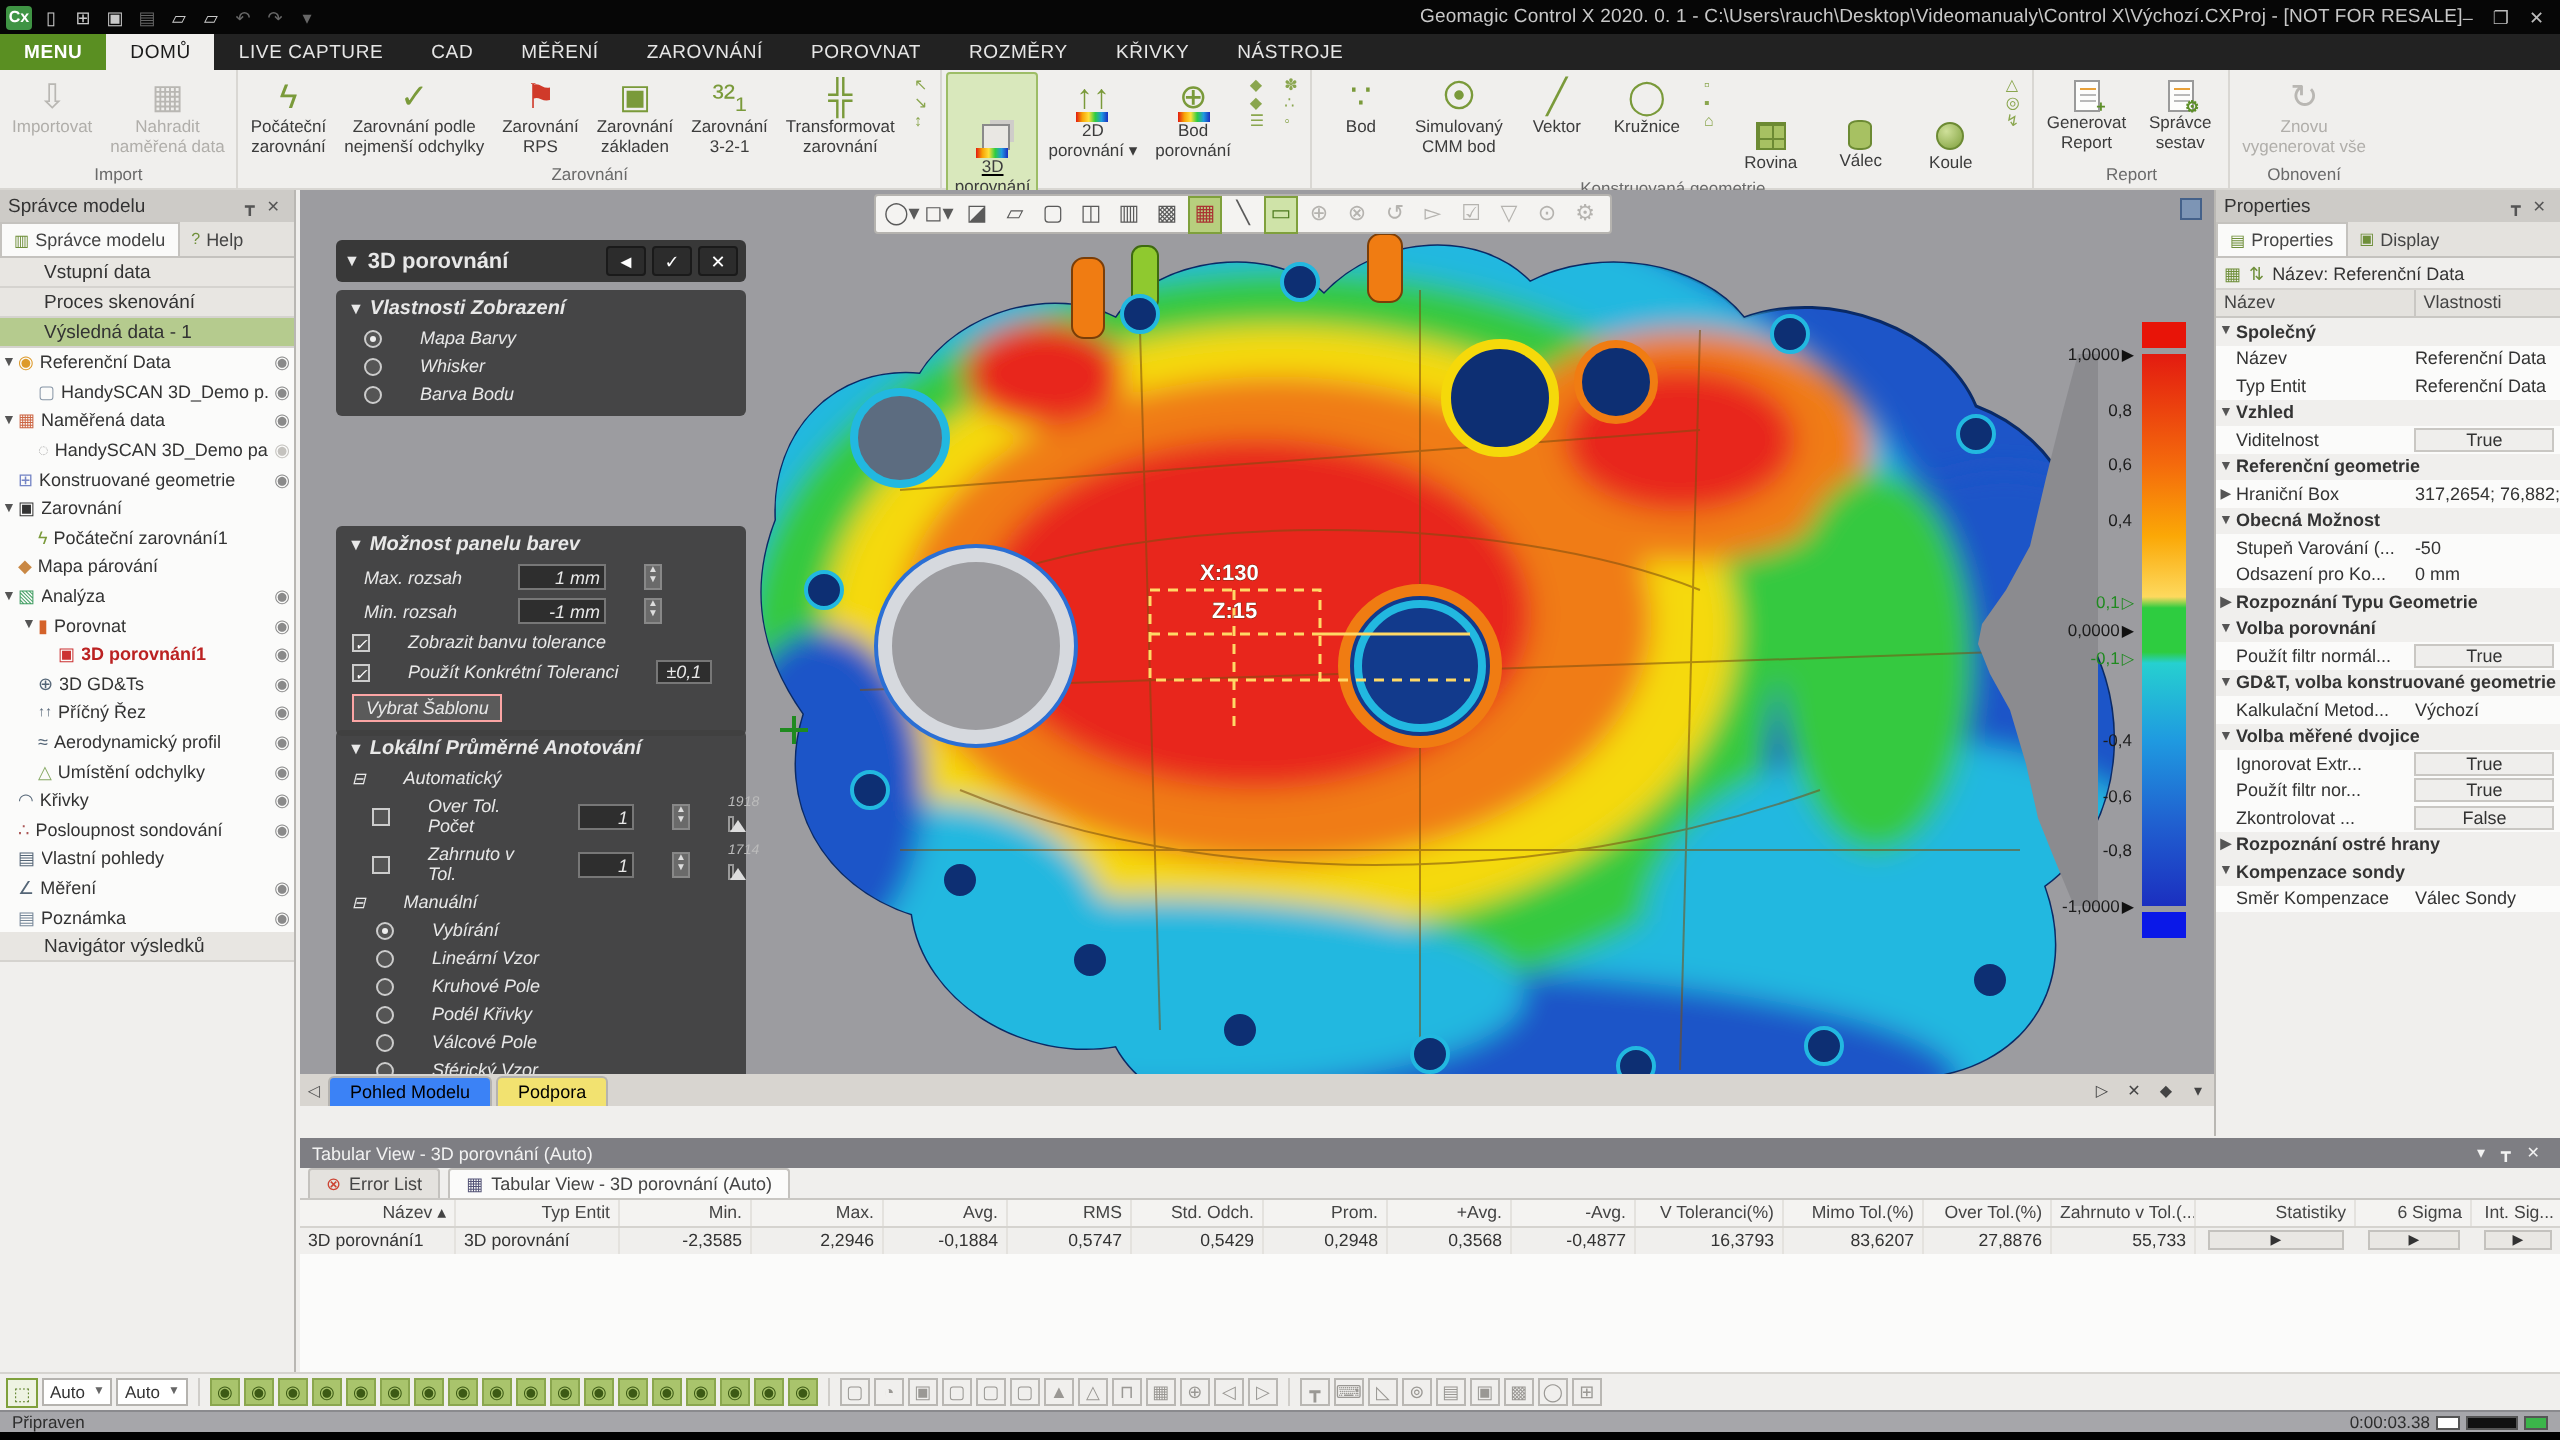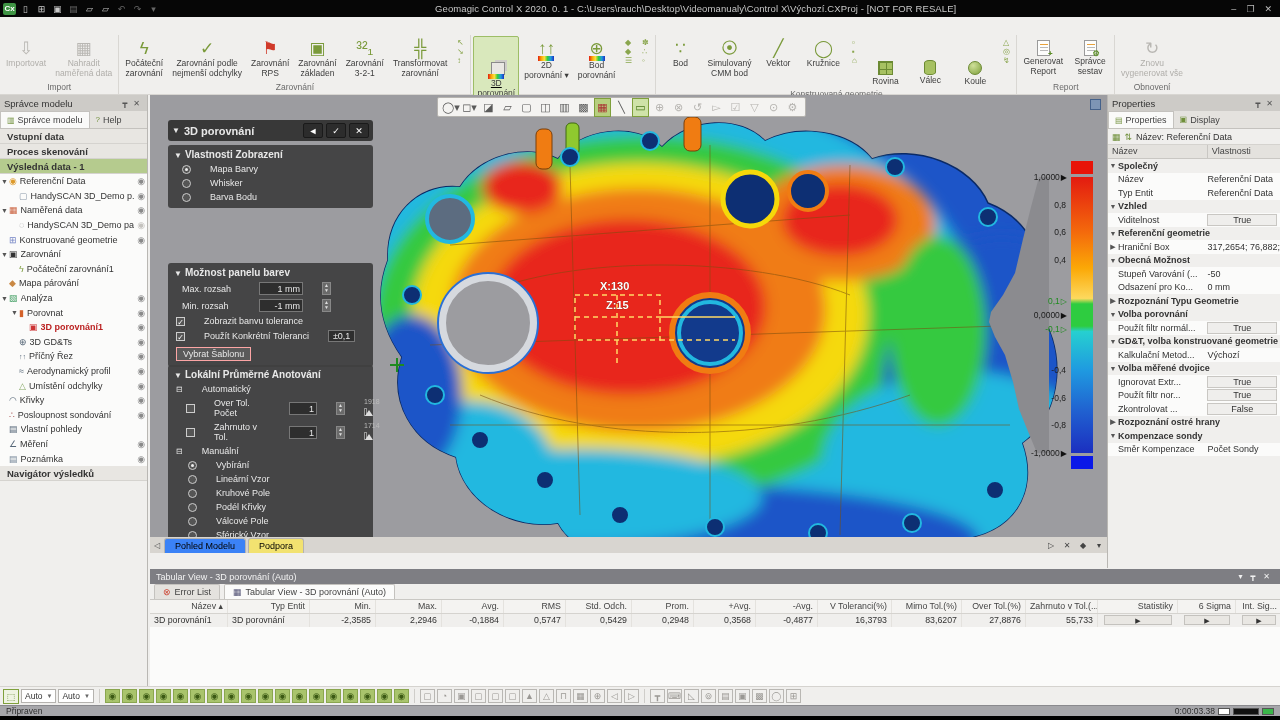--- a/index.html
+++ b/index.html
@@ -8,21 +8,21 @@
   .abs { position:absolute; }
   #stage { position:relative; width:1280px; height:720px; background:#f0efed; }
 
   
   #titlebar { left:0; top:0; width:1280px; height:17px; background:#060606; color:#cfcfcf;
     display:flex; align-items:center; font-size:9.5px; }
   .qat { display:flex; align-items:center; gap:3px; padding-left:3px; }
   .qat .qi { width:13px; height:12px; font-size:9px; line-height:12px; text-align:center; color:#c9c9c9; }
   .qat .logo { background:#3f9444; color:#fff; font-weight:bold; border-radius:2px; font-size:8px; }
   .qat .dim { color:#666; }
-  #title-text { flex:1; text-align:center; color:#c8c8c8; letter-spacing:.1px; }
+  #title-text { flex:1; text-align:right; color:#c8c8c8; letter-spacing:.1px; }
   .winbtns { display:flex; gap:10px; padding-right:8px; color:#bbb; font-size:9px; }
 
   
   #menubar { left:0; top:17px; width:1280px; height:18px; background:#222; display:flex; align-items:stretch; }
   .mtab { padding:0 12px; display:flex; align-items:center; font-size:9.5px; color:#e6e6e6; letter-spacing:.3px; }
   .mtab.menu { background:#5a8f22; color:#fff; font-weight:bold; }
   .mtab.active { background:#f0efed; color:#1a1a1a; }
 
   
   #ribbon { left:0; top:35px; width:1280px; height:60px; background:#f0efed; display:flex; border-bottom:1px solid #d8d6d2; }
@@ -53,21 +53,21 @@
 
   
   #left-panel { left:0; top:95px; width:148px; height:591px; background:#f0efed; border-right:1px solid #b9b7b3; }
   .pane-title { height:16px; background:#cdcbc7; display:flex; align-items:center; padding:0 4px; font-size:9.5px; color:#333; }
   .pane-title .sp { flex:1; }
   .pane-title .tb { font-size:8px; color:#555; padding:0 3px; }
   .ptabs { height:18px; display:flex; border-bottom:1px solid #c4c2be; background:#e4e2de; }
   .ptab { display:flex; align-items:center; gap:3px; padding:0 6px; font-size:9px; color:#444; }
   .ptab.on { background:#fafaf9; border:1px solid #c4c2be; border-bottom:none; }
   .ptab .ti { font-size:8px; color:#6f8f3a; }
-  .lsec { height:15px; line-height:15px; padding-left:7px; font-size:9.5px; font-weight:bold; color:#333;
+  .lsec { height:15px; line-height:15px; padding-left:22px; font-size:9.5px; font-weight:normal; color:#333;
     background:#e8e6e2; border-bottom:1px solid #d5d3cf; }
   .lsec.green { background:#b5cb8e; }
   #tree { background:#fbfbfa; }
   .trow { height:14.6px; display:flex; align-items:center; font-size:9px; color:#333; padding-right:2px; }
   .trow .ar { width:9px; text-align:center; font-size:7px; color:#555; }
   .trow .tg { font-size:9px; margin-right:3px; }
   .trow .lb { flex:1; white-space:nowrap; overflow:hidden; }
   .trow .eye { width:11px; font-size:9px; color:#8a8a8a; text-align:right; }
   .trow .eye.dim { color:#c4c2be; } .trow .eye.off { visibility:hidden; }
   .d1 { padding-left:10px; } .d2 { padding-left:20px; }
@@ -81,21 +81,21 @@
   .vti.sel { background:#cfe3a8; border:1px solid #7fa03c; color:#4c7a1e; }
   .vti.dis { color:#b5b3af; }
   #vp-corner { right:6px; top:4px; width:11px; height:11px; background:#7d95b5; border:1px solid #44618a; }
 
   
   .dlg { left:18px; width:205px; background:rgba(64,64,64,.94); border-radius:3px; color:#e8e8e8; }
   #dlg-header { top:25px; height:21px; display:flex; align-items:center; padding:0 4px; background:rgba(52,52,52,.96); }
   #dlg-header .cap { font-weight:bold; font-size:11px; flex:1; padding-left:4px; }
   #dlg-header .hb { width:20px; height:15px; background:#2c2c2c; border:1px solid #1a1a1a; color:#fff; font-size:9px;
     line-height:14px; text-align:center; margin-left:3px; border-radius:2px; }
-  .dsec { padding:4px 6px 6px 6px; }
+  .dsec { padding:4px 6px 6px 6px;font-style:italic; }
   .dsec .st { font-weight:bold; font-size:10px; margin-bottom:4px; }
   .dsec .st .ar { font-size:8px; margin-right:3px; }
   .drow { display:flex; align-items:center; gap:19px; font-size:9px; margin:4px 0 0 8px; }
   .radio { width:9px; height:9px; border:1px solid #ccc; border-radius:50%; background:#555; position:relative; flex:none; }
   .radio.on:after { content:""; position:absolute; inset:2px; border-radius:50%; background:#eee; }
   .chk { width:9px; height:9px; border:1px solid #ccc; background:#555; font-size:8px; line-height:9px; text-align:center; color:#fff; flex:none; }
   .numbox { background:#2e2e2e; border:1px solid #777; min-width:44px; height:13px; font-size:9px; text-align:right;
     padding:0 2px; line-height:12px; }
   .spin { width:9px; height:13px; background:#6a6a6a; border:1px solid #888; font-size:5px; color:#ddd; line-height:5px; text-align:center; }
   .scale { flex:1; position:relative; height:16px; }
@@ -196,20 +196,33 @@
         </div>
     </div>
     <div id="title-text">Geomagic Control X 2020. 0. 1 - C:\Users\rauch\Desktop\Videomanualy\Control X\Výchozí.CXProj - [NOT FOR RESALE]</div>
     <div class="winbtns">
       <span>–</span>
       <span>❐</span>
       <span>✕</span>
     </div>
   </div>
 
+  <div id="menubar" class="abs">
+
+  <div class="mtab menu">MENU</div>
+      <div class="mtab active">DOMŮ</div>
+      <div class="mtab">LIVE CAPTURE</div>
+      <div class="mtab">CAD</div>
+      <div class="mtab">MĚŘENÍ</div>
+      <div class="mtab">ZAROVNÁNÍ</div>
+      <div class="mtab">POROVNAT</div>
+      <div class="mtab">ROZMĚRY</div>
+      <div class="mtab">KŘIVKY</div>
+      <div class="mtab">NÁSTROJE</div>
+    </div>
 
   <div id="ribbon" class="abs">
     <div class="rgroup">
       <div class="rbtns">
 
       <div class="rbtn disabled">
           <span class="gl">⇩</span>
           <span class="ics"></span>
 
           <span class="cap">Importovat</span>
@@ -1011,21 +1024,21 @@
         <div class="prow group">
 
         <span class="ar">▼</span>
         <span class="pl">Kompenzace sondy</span>
 
       </div>
         <div class="prow">
 
         <span class="ar"></span>
         <span class="pl">Směr Kompenzace</span>
-        <span class="pv">Počet Sondy</span>
+        <span class="pv">Válec Sondy</span>
       </div>
       </div>
   </div>
 
   <div id="tab-title" class="abs">
     <span>Tabular View - 3D porovnání (Auto)</span>
     <span class="sp"></span>
     <span class="ti">▾</span>
     <span class="ti">┳</span>
     <span class="ti">✕</span>

